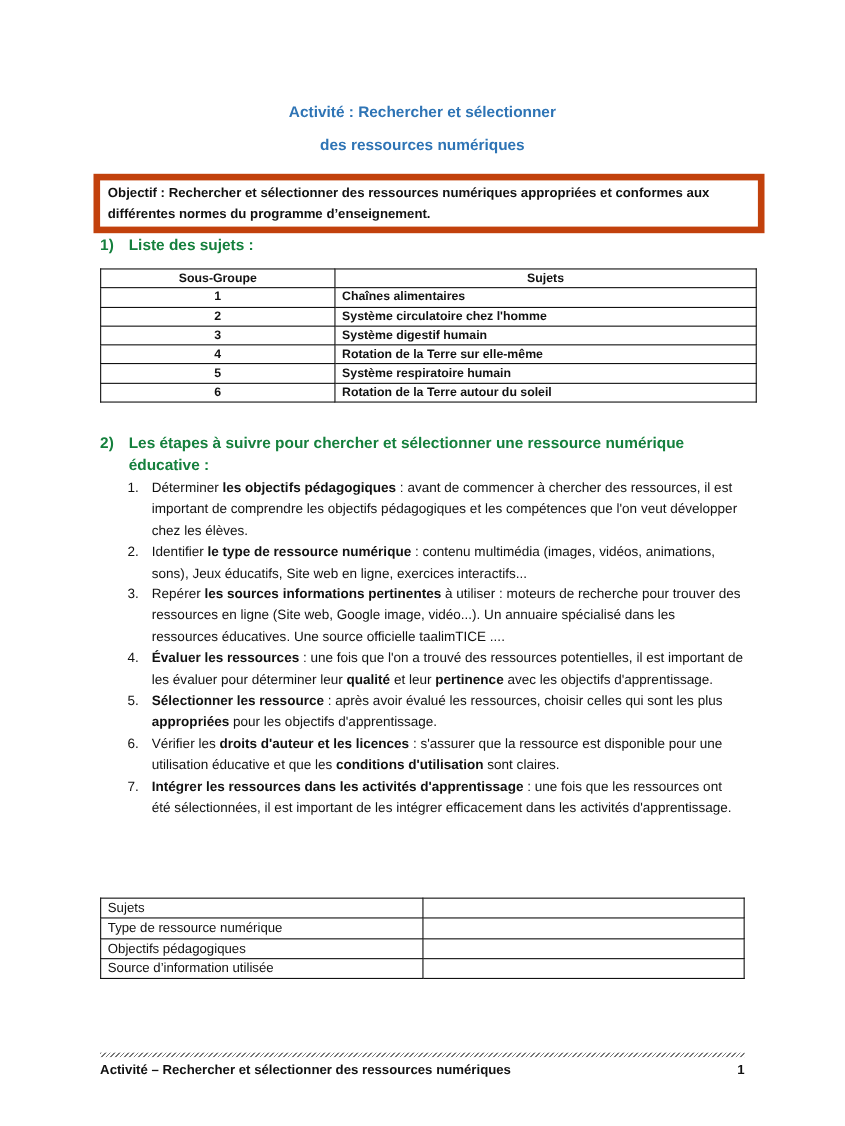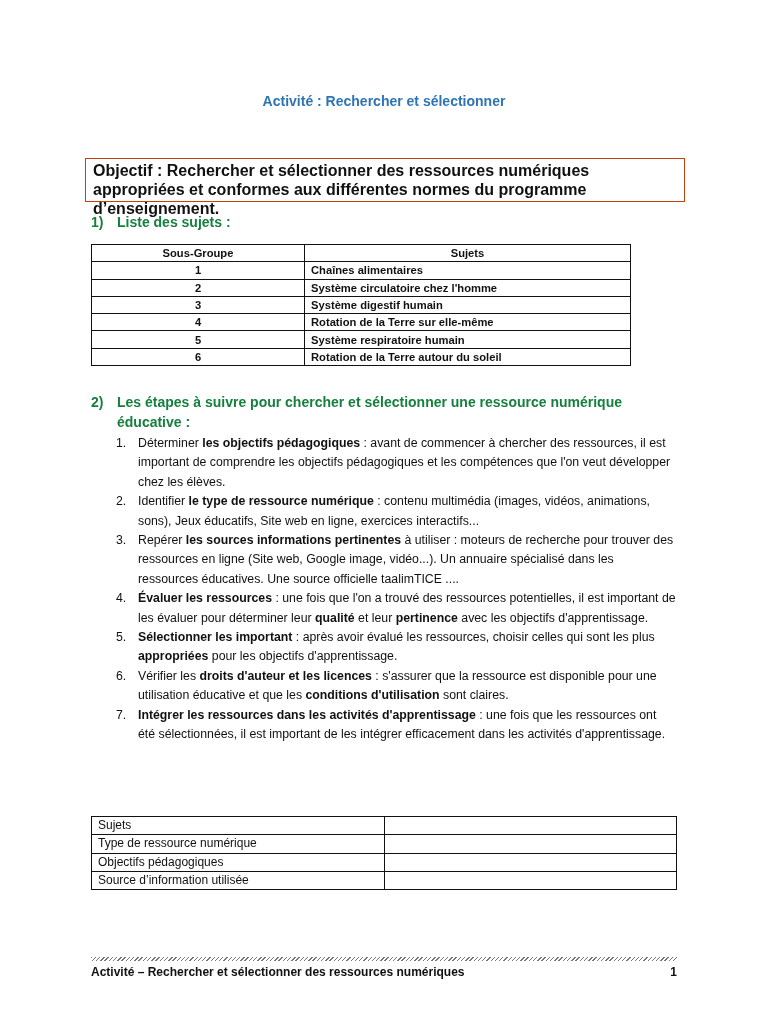--- a/index.html
+++ b/index.html
@@ -9,29 +9,29 @@
     }
     .page { position: absolute; left: 0; top: 0; width: 768px; height: 1024px; }
     .title {
       position: absolute; left: 0; width: 768px; text-align: center;
       color: #2e74b5; font-weight: bold; font-size: 14px; line-height: 30px;
     }
     .title.l1 { top: 86px; }
     .title.l2 { top: 116px; }
     .objective {
       position: absolute; left: 85px; top: 158px; width: 584px; height: 38px;
-      border: 1px solid #c2410c; padding: 2px 7px; font-size: 16px; font-weight: bold; line-height: 19px;
+      border: 6px solid #c2410c; padding: 2px 7px; font-size: 12px; font-weight: bold; line-height: 19px;
     }
     .section-title {
       position: absolute; color: #15803d; font-weight: bold; font-size: 14px; line-height: 20px;
     }
     .section-title .num { display: inline-block; width: 26px; }
     table { border-collapse: collapse; position: absolute; font-size: 11.2px; }
     table td, table th { border: 1px solid #111; padding: 0 6px; height: 16.3px; line-height: 16px; white-space: nowrap; }
-    .t1 { left: 91px; top: 244px; width: 540px; }
+    .t1 { left: 91px; top: 244px; width: 597px; }
     .t1 th { font-weight: bold; text-align: center; }
     .t1 td.c1 { text-align: center; font-weight: bold; width: 200px; }
     .t1 td.c2 { font-weight: bold; margin-left: 32px; }
     .t3 { left: 91px; top: 816px; width: 586px; font-size: 12px; }
     .t3 td { height: 17.3px; line-height: 17px; }
     .t3 td.lbl { width: 280px; }
     ol.steps {
       position: absolute; left: 116px; top: 434px; width: 560px; margin: 0; padding: 0; list-style: none;
       font-size: 12.3px; line-height: 19.4px;
     }
@@ -43,20 +43,21 @@
       background: repeating-linear-gradient(135deg, #777 0 1px, #fff 1px 3px);
     }
     .footer-text { position: absolute; left: 91px; top: 963px; font-size: 12px; font-weight: bold; line-height: 18px; }
     .footer-page { position: absolute; right: 91px; top: 963px; font-size: 12px; font-weight: bold; line-height: 18px; }
   </style>
 </head>
 <body>
 
 <div class="page">
   <div class="title l1">Activité : Rechercher et sélectionner</div>
+  <div class="title l2">des ressources numériques</div>
 
   <div class="objective">Objectif : Rechercher et sélectionner des ressources numériques appropriées et conformes aux différentes normes du programme d’enseignement.</div>
 
   <div class="section-title" style="left:91px; top:212px;">
     <span class="num">1)</span><span>Liste des sujets :</span>
   </div>
 
   <table class="t1">
     <thead>
       <tr>
@@ -95,21 +96,21 @@
   <div class="section-title" style="left:91px; top:392px; width:600px;">
     <span class="num">2)</span><span>Les étapes à suivre pour chercher et sélectionner une ressource numérique</span><br>
     <span class="num"></span><span>éducative :</span>
   </div>
 
   <ol class="steps">
     <li><span class="n">1.</span><span>Déterminer </span><b>les objectifs pédagogiques</b><span> : avant de commencer à chercher des ressources, il est important de comprendre les objectifs pédagogiques et les compétences que l'on veut développer chez les élèves.</span></li>
     <li><span class="n">2.</span><span>Identifier </span><b>le type de ressource numérique</b><span> : contenu multimédia (images, vidéos, animations, sons), Jeux éducatifs, Site web en ligne, exercices interactifs...</span></li>
     <li><span class="n">3.</span><span>Repérer </span><b>les sources informations pertinentes</b><span> à utiliser : moteurs de recherche pour trouver des ressources en ligne (Site web, Google image, vidéo...). Un annuaire spécialisé dans les ressources éducatives. Une source officielle taalimTICE ....</span></li>
     <li><span class="n">4.</span><b>Évaluer les ressources</b><span> : une fois que l'on a trouvé des ressources potentielles, il est important de les évaluer pour déterminer leur </span><b>qualité</b><span> et leur </span><b>pertinence</b><span> avec les objectifs d'apprentissage.</span></li>
-    <li><span class="n">5.</span><b>Sélectionner les important</b><span> : après avoir évalué les ressources, choisir celles qui sont les plus </span><b>appropriées</b><span> pour les objectifs d'apprentissage.</span></li>
+    <li><span class="n">5.</span><b>Sélectionner les ressource</b><span> : après avoir évalué les ressources, choisir celles qui sont les plus </span><b>appropriées</b><span> pour les objectifs d'apprentissage.</span></li>
     <li><span class="n">6.</span><span>Vérifier les </span><b>droits d'auteur et les licences</b><span> : s'assurer que la ressource est disponible pour une utilisation éducative et que les </span><b>conditions d'utilisation</b><span> sont claires.</span></li>
     <li><span class="n">7.</span><b>Intégrer les ressources dans les activités d'apprentissage</b><span> : une fois que les ressources ont été sélectionnées, il est important de les intégrer efficacement dans les activités d'apprentissage.</span></li>
   </ol>
 
 
   <table class="t3">
     <tbody>
       <tr>
           <td class="lbl">Sujets</td>
           <td></td>

